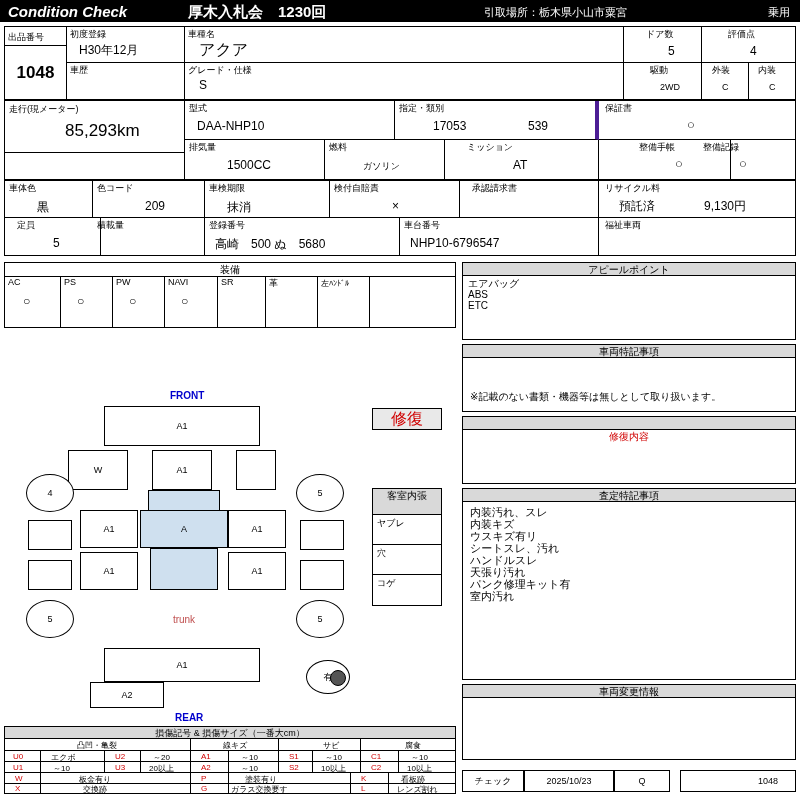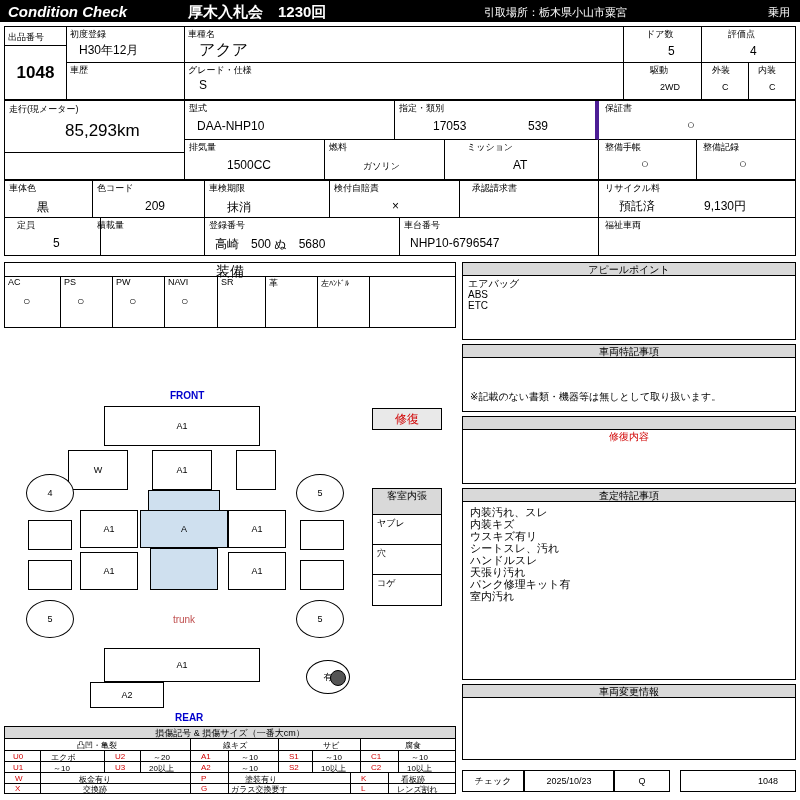--- a/index.html
+++ b/index.html
@@ -116,21 +116,21 @@
   <div class="abs" style="left:325px;top:140px;width:120px;height:39px;border-right:1px solid #000;">
     <span class="abs sm" style="left:4px;top:1px;">燃料</span>
     <span class="abs sm" style="left:38px;top:20px;">ガソリン</span>
   </div>
 
   <div class="abs" style="left:445px;top:140px;width:154px;height:39px;border-right:1px solid #000;">
     <span class="abs sm" style="left:22px;top:1px;">ミッション</span>
     <span class="abs md" style="left:68px;top:18px;">AT</span>
   </div>
 
-  <div class="abs" style="left:599px;top:140px;width:98px;height:39px;border-right:1px solid #000;">
+  <div class="abs" style="left:633px;top:140px;width:98px;height:39px;border-right:1px solid #000;">
     <span class="abs sm" style="left:6px;top:1px;">整備手帳</span>
     <span class="abs" style="left:42px;top:16px;font-size:13px;">○</span>
   </div>
   <div class="abs" style="left:697px;top:140px;width:98px;height:39px;">
     <span class="abs sm" style="left:6px;top:1px;">整備記録</span>
     <span class="abs" style="left:42px;top:16px;font-size:13px;">○</span>
   </div>
 
   <div class="bx" style="left:4px;top:180px;width:792px;height:76px;"></div>
 
@@ -172,21 +172,21 @@
   </div>
   <div class="abs" style="left:400px;top:218px;width:199px;height:37px;border-right:1px solid #000;">
     <span class="abs sm" style="left:4px;top:1px;">車台番号</span>
     <span class="abs md" style="left:10px;top:18px;">NHP10-6796547</span>
   </div>
   <div class="abs" style="left:599px;top:218px;width:196px;height:37px;">
     <span class="abs sm" style="left:6px;top:1px;">福祉車両</span>
   </div>
 
   <div class="bx" style="left:4px;top:262px;width:452px;height:66px;">
-    <div class="abs" style="left:0;top:0;width:450px;height:14px;border-bottom:1px solid #000;text-align:center;font-size:14px;">装備</div>
+    <div class="abs" style="left:0;top:0;width:450px;height:14px;border-bottom:1px solid #000;text-align:center;font-size:10px;">装備</div>
   </div>
 
   <div class="abs" style="left:5px;top:276px;width:56px;height:51px;border-right:1px solid #000;">
     <span class="abs sm" style="left:3px;top:1px;">AC</span>
     <span class="abs" style="left:18px;top:18px;font-size:12px;">○</span>
   </div>
   <div class="abs" style="left:61px;top:276px;width:52px;height:51px;border-right:1px solid #000;">
     <span class="abs sm" style="left:3px;top:1px;">PS</span>
     <span class="abs" style="left:16px;top:18px;font-size:12px;">○</span>
   </div>
@@ -300,21 +300,21 @@
   <div class="abs wpanel" style="left:28px;top:560px;width:44px;height:30px;"></div>
   <div class="abs wpanel" style="left:300px;top:520px;width:44px;height:30px;"></div>
   <div class="abs wpanel" style="left:300px;top:560px;width:44px;height:30px;"></div>
 
   <div class="abs ell ctr" style="left:306px;top:660px;width:44px;height:34px;">
     <span class="sm">有</span>
   </div>
   <div class="abs" style="left:330px;top:670px;width:16px;height:16px;border:1px solid #000;border-radius:50%;background:#555;"></div>
 
   <div class="abs" style="left:372px;top:408px;width:70px;height:22px;background:#e9e9e9;border:1px solid #000;display:flex;align-items:center;justify-content:center;">
-    <span class="red" style="font-size:12px;">修復</span>
+    <span class="red" style="font-size:16px;">修復</span>
   </div>
 
   <div class="bx" style="left:372px;top:488px;width:70px;height:118px;"></div>
   <div class="abs grey" style="left:373px;top:489px;width:68px;height:26px;border-bottom:1px solid #000;font-size:10px;line-height:13px;text-align:center;">客室内張</div>
   <div class="abs" style="left:373px;top:515px;width:68px;height:30px;border-bottom:1px solid #000;">
     <span class="abs sm" style="left:4px;top:2px;">ヤブレ</span>
   </div>
   <div class="abs" style="left:373px;top:545px;width:68px;height:30px;border-bottom:1px solid #000;">
     <span class="abs sm" style="left:4px;top:2px;">穴</span>
   </div>

